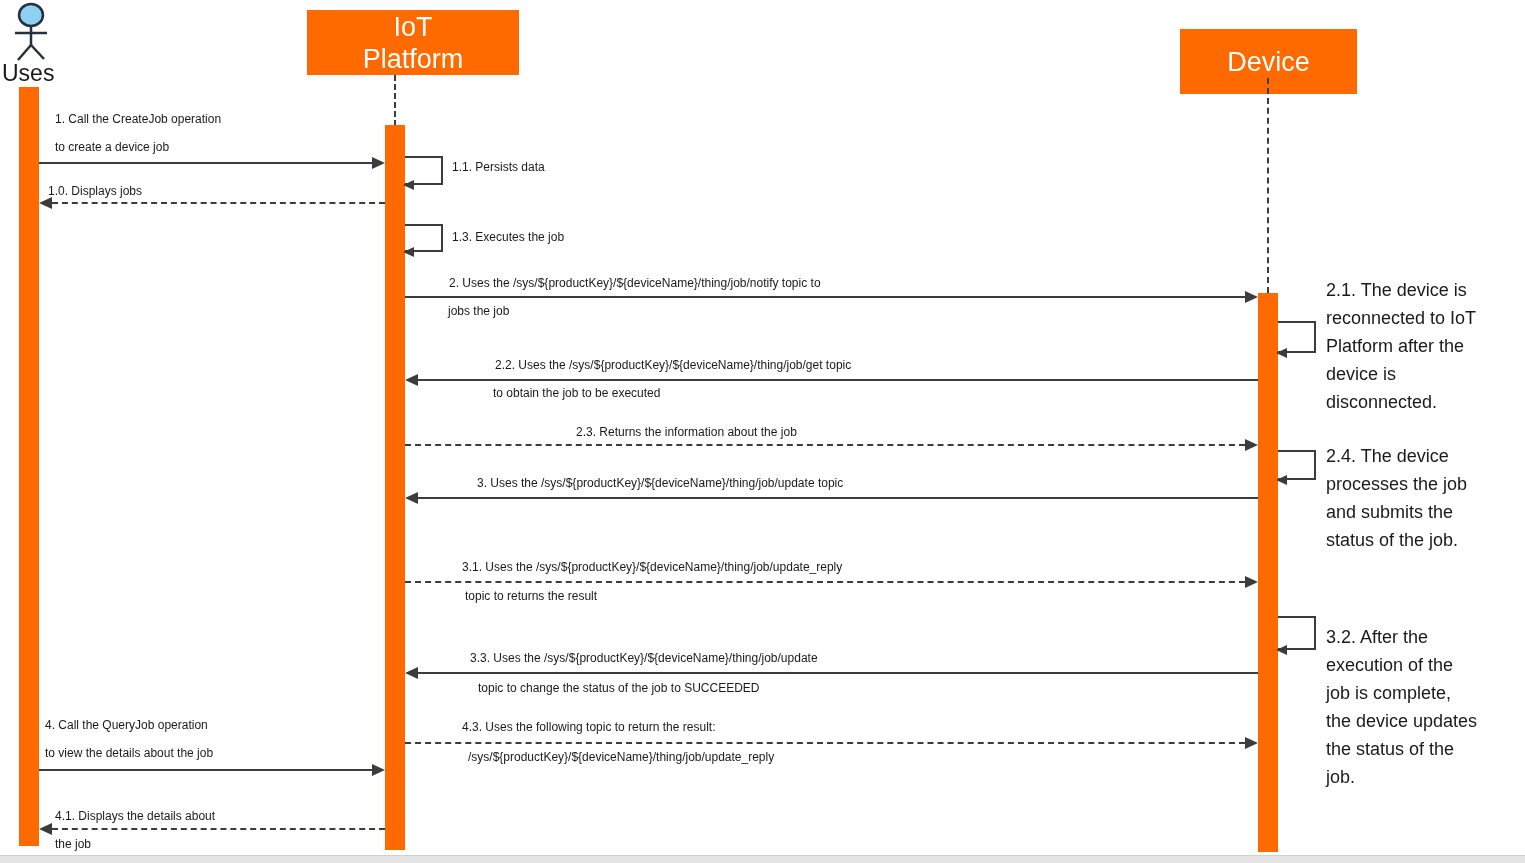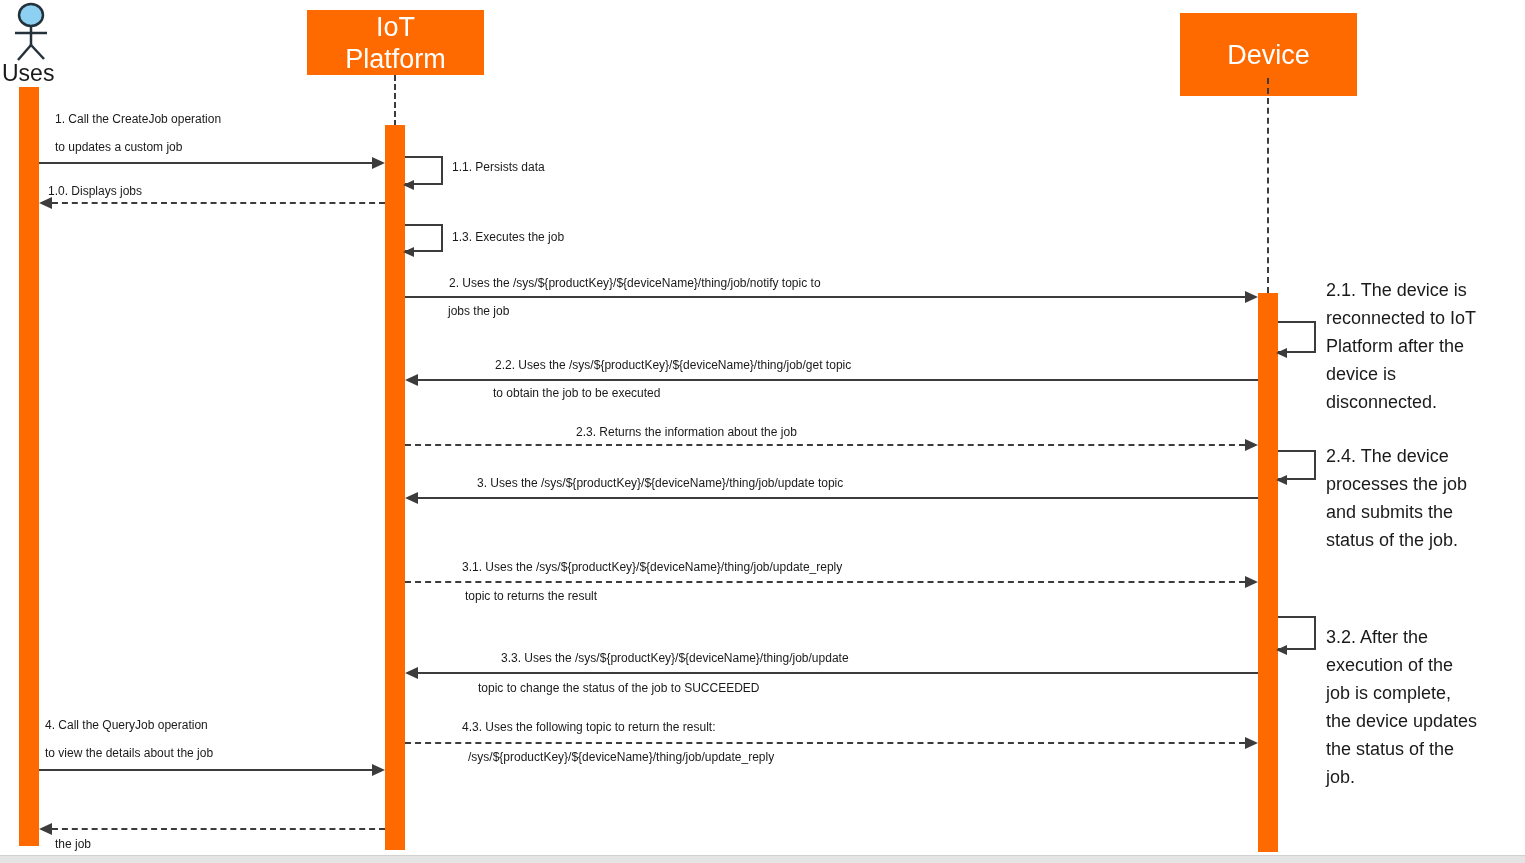--- a/index.html
+++ b/index.html
@@ -45,33 +45,33 @@
 
   <svg style="position:absolute;left:6px;top:2px" width="52" height="62" viewBox="0 0 52 62">
     <ellipse cx="25" cy="13" rx="12" ry="11" fill="#8ED0F2" stroke="#24323C" stroke-width="2.5"></ellipse>
     <line x1="25" y1="24" x2="25" y2="43" stroke="#24323C" stroke-width="2.5"></line>
     <line x1="9" y1="31" x2="41" y2="31" stroke="#24323C" stroke-width="2.5"></line>
     <line x1="25" y1="43" x2="12" y2="58" stroke="#24323C" stroke-width="2.5"></line>
     <line x1="25" y1="43" x2="38" y2="57" stroke="#24323C" stroke-width="2.5"></line>
   </svg>
   <div class="actor-label" style="left:2px;top:60px">Uses</div>
 
-  <div class="pbox" style="left:307px;top:10px;width:177px;height:65px">IoT
+  <div class="pbox" style="left:307px;top:10px;width:212px;height:65px">IoT
 Platform</div>
-  <div class="pbox" style="left:1180px;top:13px;width:177px;height:83px">Device</div>
+  <div class="pbox" style="left:1180px;top:29px;width:177px;height:65px">Device</div>
 
   <div class="lifeline" style="left:394px;top:75px;height:51px"></div>
   <div class="lifeline" style="left:1267px;top:78px;height:215px"></div>
 
   <div class="bar" style="left:19px;top:87px;height:759px"></div>
   <div class="bar" style="left:385px;top:125px;height:725px"></div>
   <div class="bar" style="left:1258px;top:293px;height:559px"></div>
 
   <div class="mtext" style="left:55px;top:108px">1. Call the CreateJob operation</div>
-  <div class="mtext" style="left:55px;top:136px">to updates a custom job</div>
+  <div class="mtext" style="left:55px;top:136px">to create a device job</div>
   <div class="arrow solid" style="left:39px;top:162px;width:333px">
       <div class="head right"></div>
     </div>
 
   <div class="loop" style="left:405px;top:156px;height:25px">
       <div class="lhead"></div>
     </div>
   <div class="mtext" style="left:452px;top:156px">1.1. Persists data</div>
 
   <div class="mtext" style="left:48px;top:180px">1.0. Displays jobs</div>
@@ -132,37 +132,38 @@
   <div class="loop" style="left:1278px;top:616px;height:30px">
       <div class="lhead"></div>
     </div>
   <div class="note" style="left:1326px;top:607px;width:205px">3.2. After the
 execution of the
 job is complete,
 the device updates
 the status of the
 job.</div>
 
-  <div class="mtext" style="left:501px;top:647px">3.3. Uses the /sys/${productKey}/${deviceName}/thing/job/update</div>
+  <div class="mtext" style="left:470px;top:647px">3.3. Uses the /sys/${productKey}/${deviceName}/thing/job/update</div>
   <div class="arrow solid" style="left:418px;top:672px;width:840px">
       <div class="head left"></div>
     </div>
   <div class="mtext" style="left:478px;top:677px">topic to change the status of the job to SUCCEEDED</div>
 
   <div class="mtext" style="left:462px;top:716px">4.3. Uses the following topic to return the result:</div>
   <div class="arrow dashed" style="left:405px;top:742px;width:840px">
       <div class="head right"></div>
     </div>
   <div class="mtext" style="left:468px;top:746px">/sys/${productKey}/${deviceName}/thing/job/update_reply</div>
 
   <div class="mtext" style="left:45px;top:714px">4. Call the QueryJob operation</div>
   <div class="mtext" style="left:45px;top:742px">to view the details about the job</div>
   <div class="arrow solid" style="left:39px;top:769px;width:333px">
       <div class="head right"></div>
     </div>
 
+  <div class="mtext" style="left:55px;top:805px">4.1. Displays the details about</div>
   <div class="arrow dashed" style="left:52px;top:828px;width:333px">
       <div class="head left"></div>
     </div>
   <div class="mtext" style="left:55px;top:833px">the job</div>
 
   <div class="bottom-strip" style="top:855px"></div>
 </div>
 
 </body></html>

